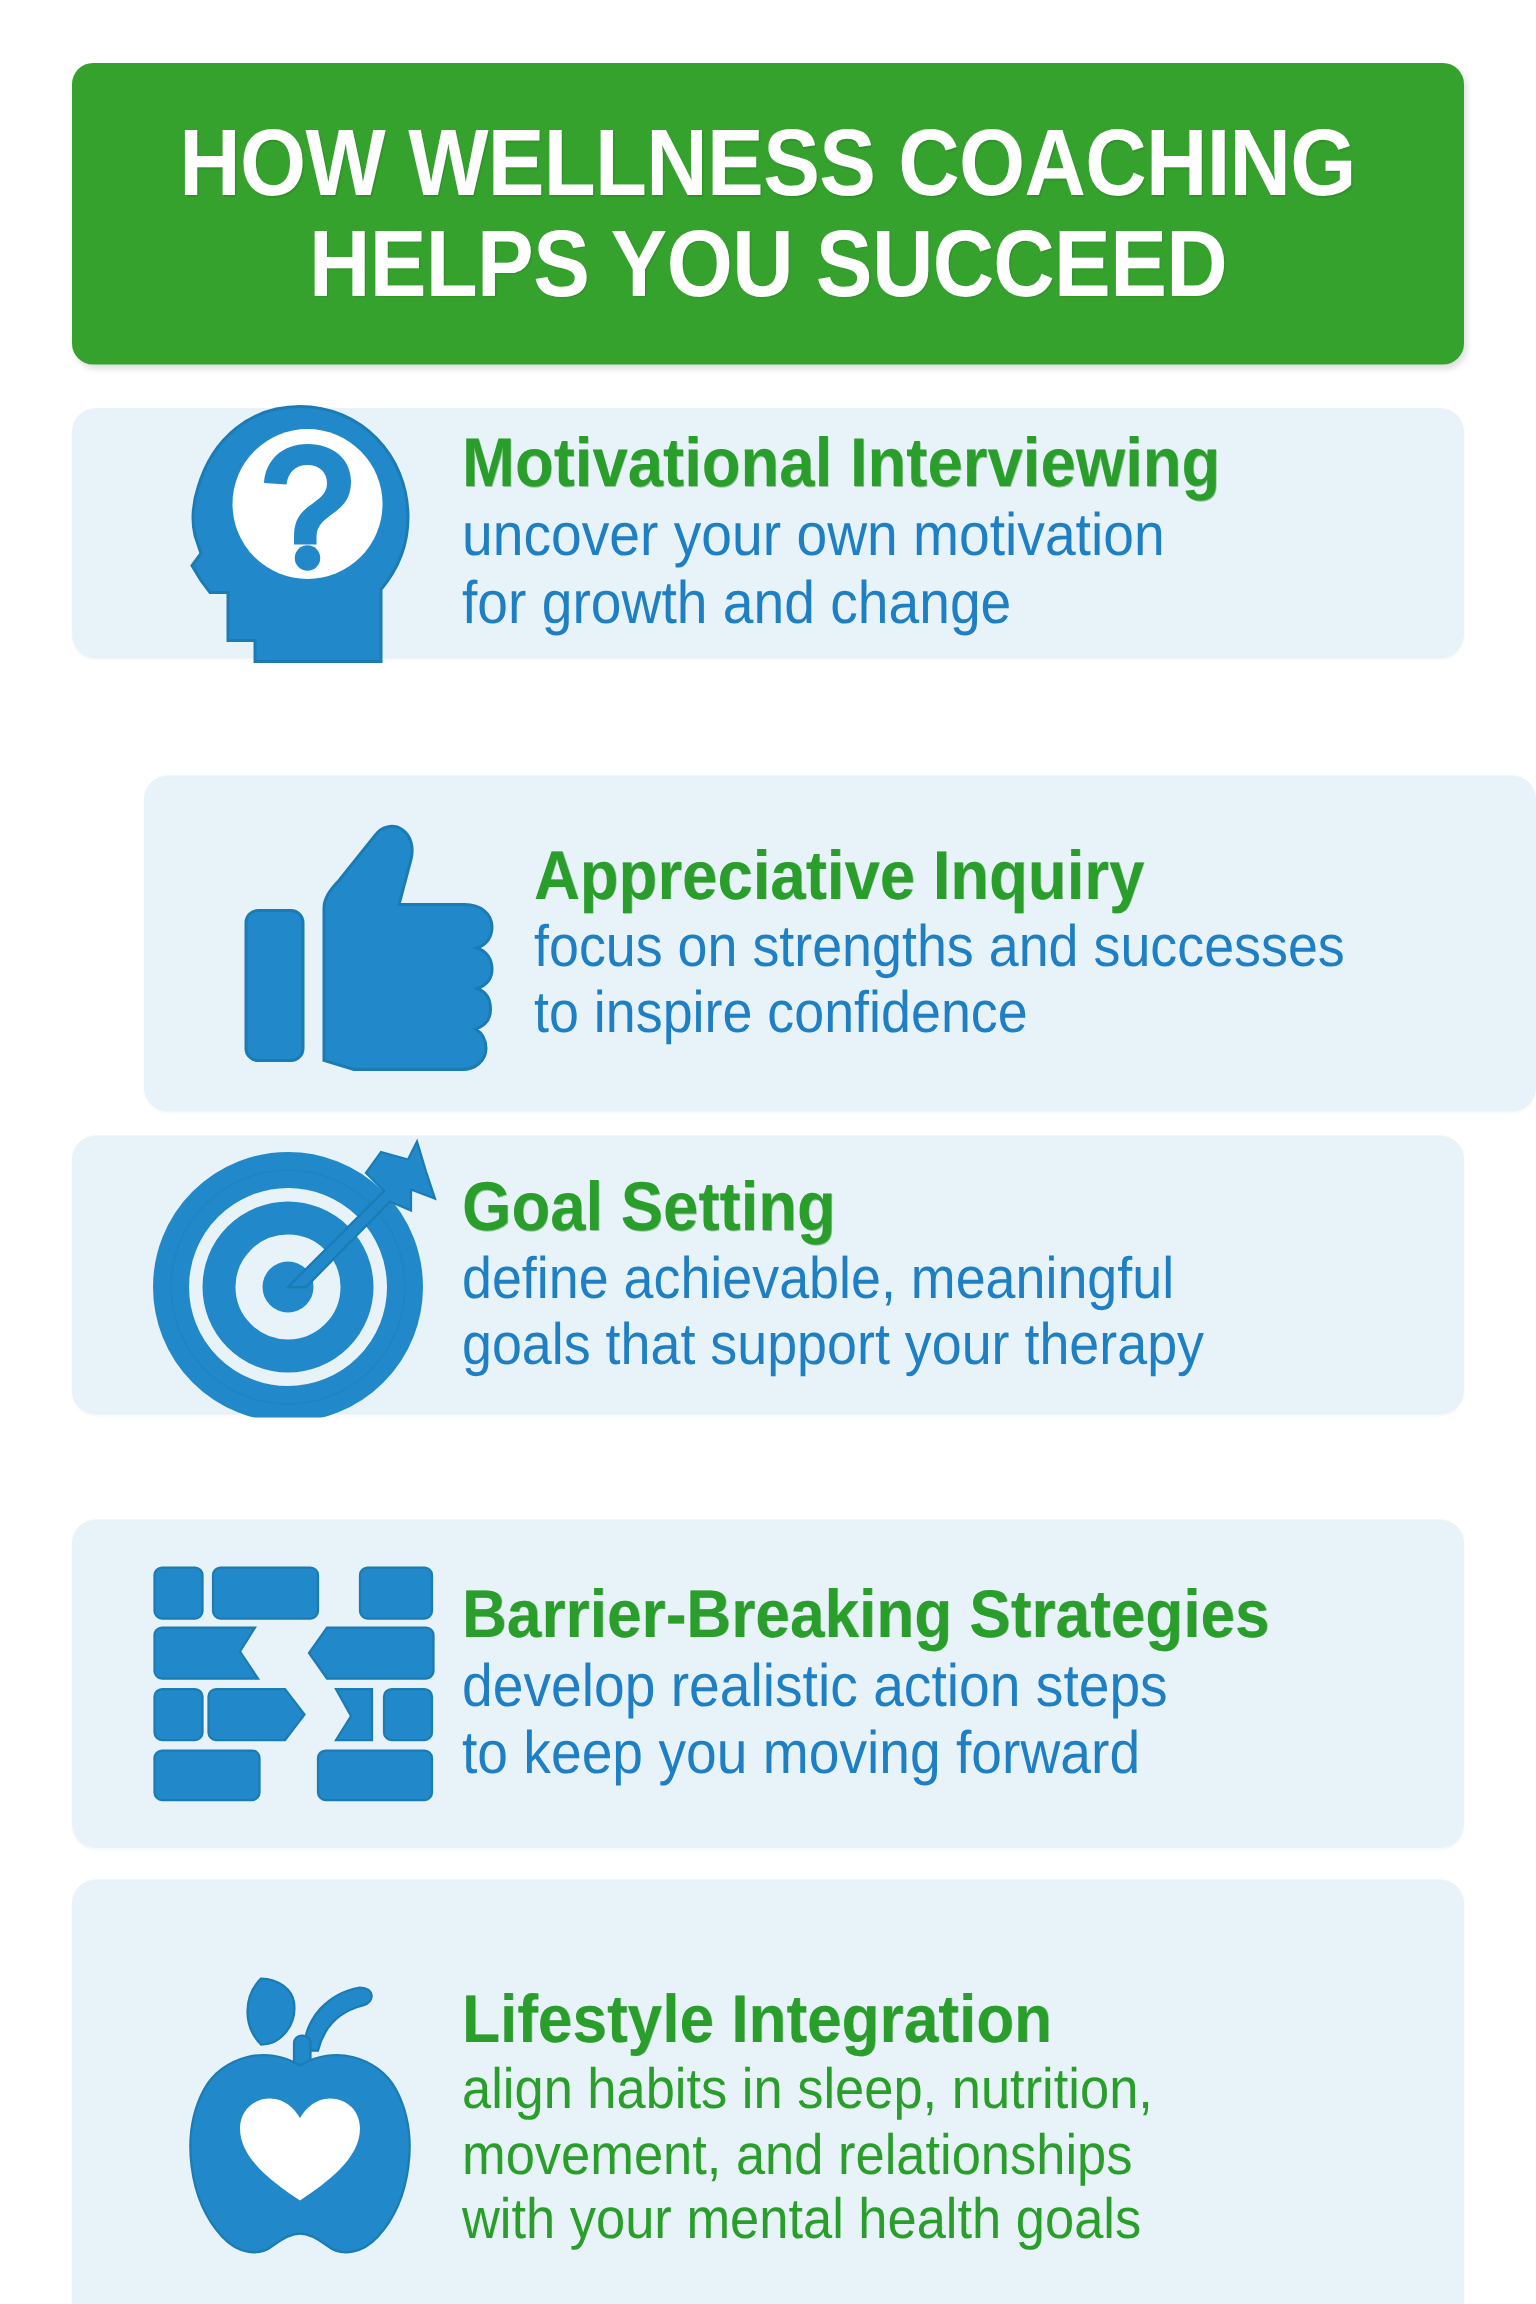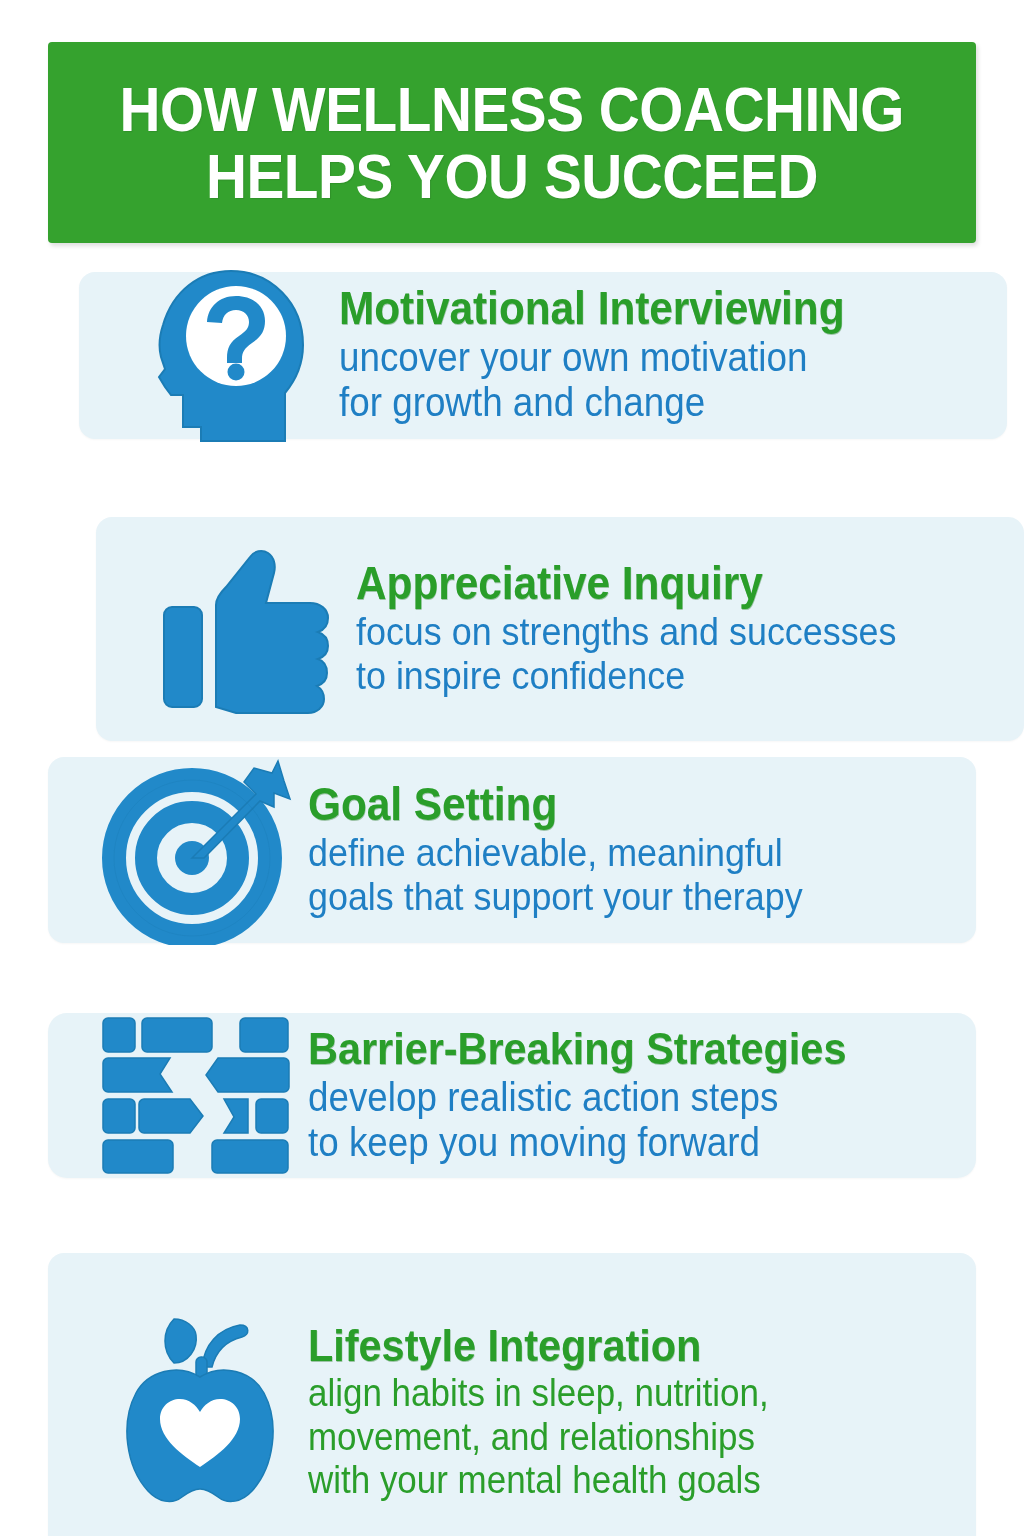--- a/index.html
+++ b/index.html
@@ -24,21 +24,21 @@
   }
 
   
   .header-banner {
     position: absolute;
     left: 48px;
     top: 42px;
     width: 928px;
     height: 201px;
     background: #35a22e;
-    border-radius: 4px;
+    border-radius: 14px;
     box-shadow: 2px 3px 4px rgba(0,0,0,0.13);
     display: flex;
     flex-direction: column;
     align-items: center;
     justify-content: center;
   }
   .header-line {
     color: #ffffff;
     font-family: "Liberation Sans Narrow", "Liberation Sans", sans-serif;
     font-weight: bold;
@@ -58,24 +58,24 @@
     left: 48px;
     width: 928px;
     background: #e7f3f8;
     border-radius: 16px;
     display: flex;
     align-items: center;
     box-sizing: border-box;
     padding-left: 52px;
     box-shadow: 0 1px 2px rgba(0,0,0,0.035);
   }
-  .card-1 { top: 272px;  height: 167px; margin-left: 31px; }
+  .card-1 { top: 272px;  height: 167px; }
   .card-2 { top: 517px;  height: 224px; margin-left: 48px; }
   .card-3 { top: 757px;  height: 186px; }
-  .card-4 { top: 1013px; height: 165px; border-radius: 19px; }
+  .card-4 { top: 1013px; height: 219px; }
   .card-5 { top: 1253px; height: 320px; }
 
   .card-icon {
     width: 200px;
     flex: 0 0 200px;
     display: flex;
     align-items: center;
     justify-content: center;
   }
   .card-icon svg { display: block; }

